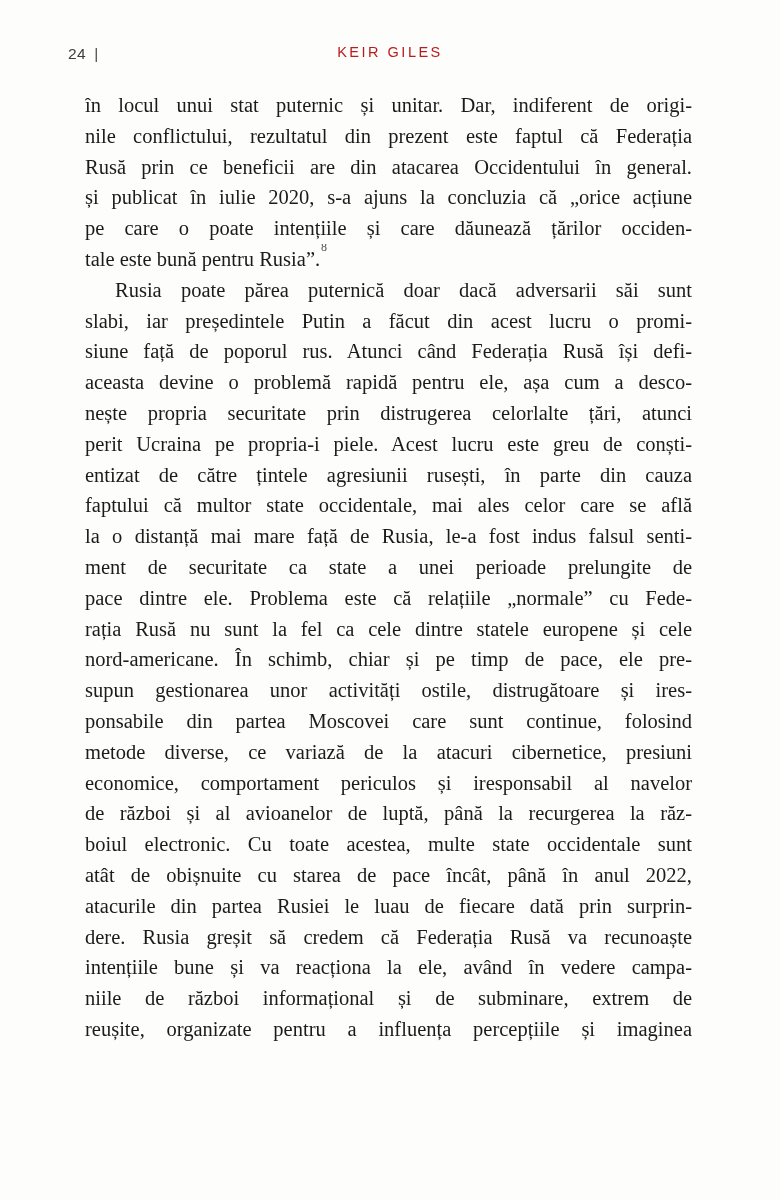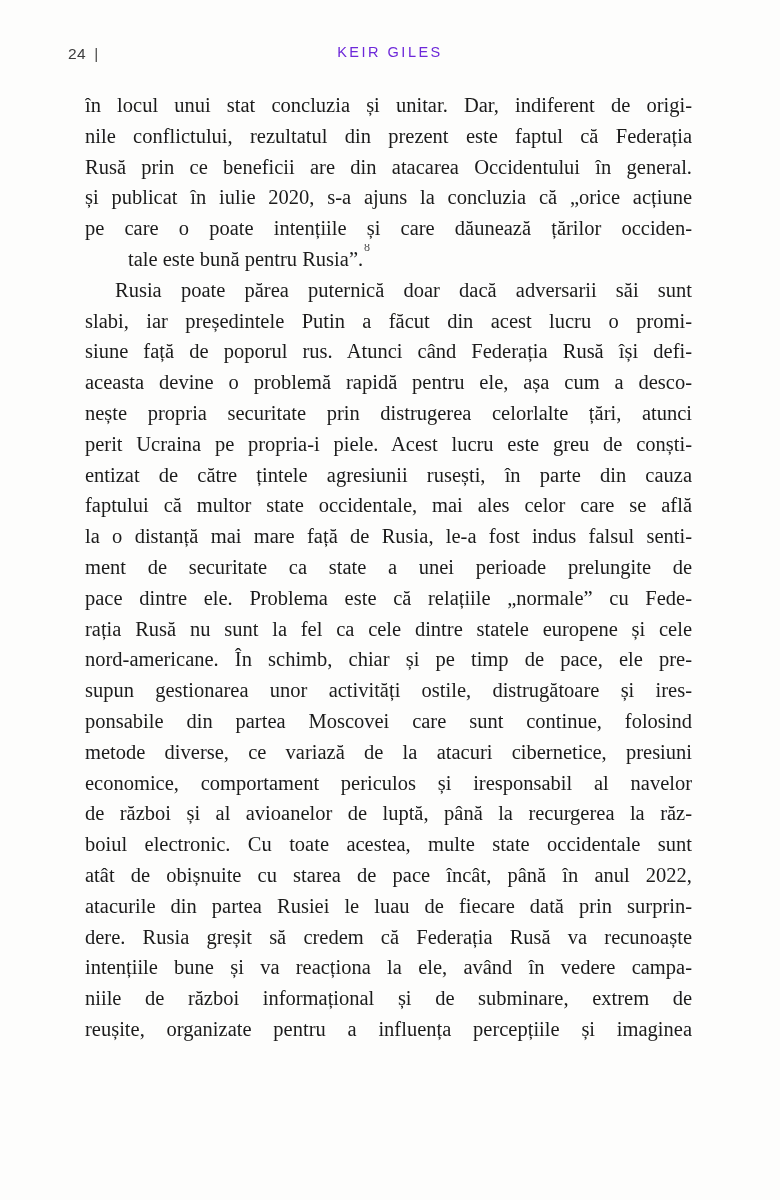--- a/index.html
+++ b/index.html
@@ -37,21 +37,21 @@
   }
   .folio .bar {
     font-weight: 400;
     color: #4a4a4a;
   }
   .running-head {
     width: 100%;
     text-align: center;
     font-size: 14.5px;
     letter-spacing: 2.5px;
-    color: #6d28d9;
+    color: #b91c1c;
   }
   .text-block {
     position: absolute;
     top: 90px;
     left: 85px;
     width: 607px;
   }
   .paragraph {
     margin: 0;
     padding: 0;
@@ -63,21 +63,20 @@
     text-align: justify;
     text-align-last: justify;
     white-space: normal;
     overflow: hidden;
   }
   .line.indented {
     padding-left: 30px;
   }
   .line.last-unjustified {
     text-align-last: left;
-    margin-left: 43px;
   }
   sup.fn {
     font-size: 12px;
     line-height: 0;
     position: relative;
     top: -7px;
     margin-left: 1px;
     color: #4f4f4f;
   }
 </style>
@@ -88,21 +87,21 @@
   <div class="header">
     <div class="running-head">KEIR GILES</div>
     <div class="folio">
       <span>24</span>
       <span class="bar">|</span>
     </div>
   </div>
 
   <div class="text-block">
       <div class="paragraph">
-        <div class="line">în locul unui stat concluzia și unitar. Dar, indiferent de origi-</div>
+        <div class="line">în locul unui stat puternic și unitar. Dar, indiferent de origi-</div>
         <div class="line">nile conflictului, rezultatul din prezent este faptul că Federația</div>
         <div class="line">Rusă prin ce beneficii are din atacarea Occidentului în general.</div>
         <div class="line">și publicat în iulie 2020, s-a ajuns la concluzia că „orice acțiune</div>
         <div class="line">pe care o poate intențiile și care dăunează țărilor occiden-</div>
         <div class="line last-unjustified">tale este bună pentru Rusia”.<sup class="fn">8</sup></div>
       </div>
       <div class="paragraph">
         <div class="line indented">Rusia poate părea puternică doar dacă adversarii săi sunt</div>
         <div class="line">slabi, iar președintele Putin a făcut din acest lucru o promi-</div>
         <div class="line">siune față de poporul rus. Atunci când Federația Rusă își defi-</div>

